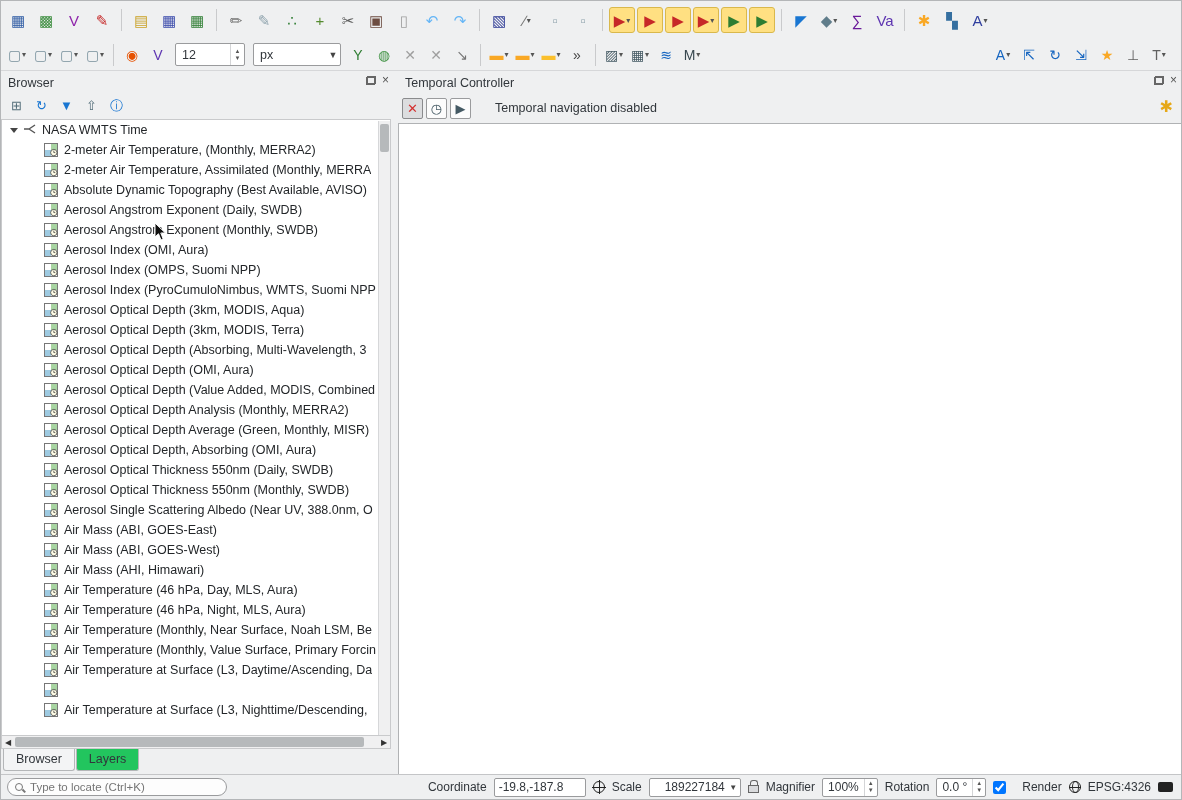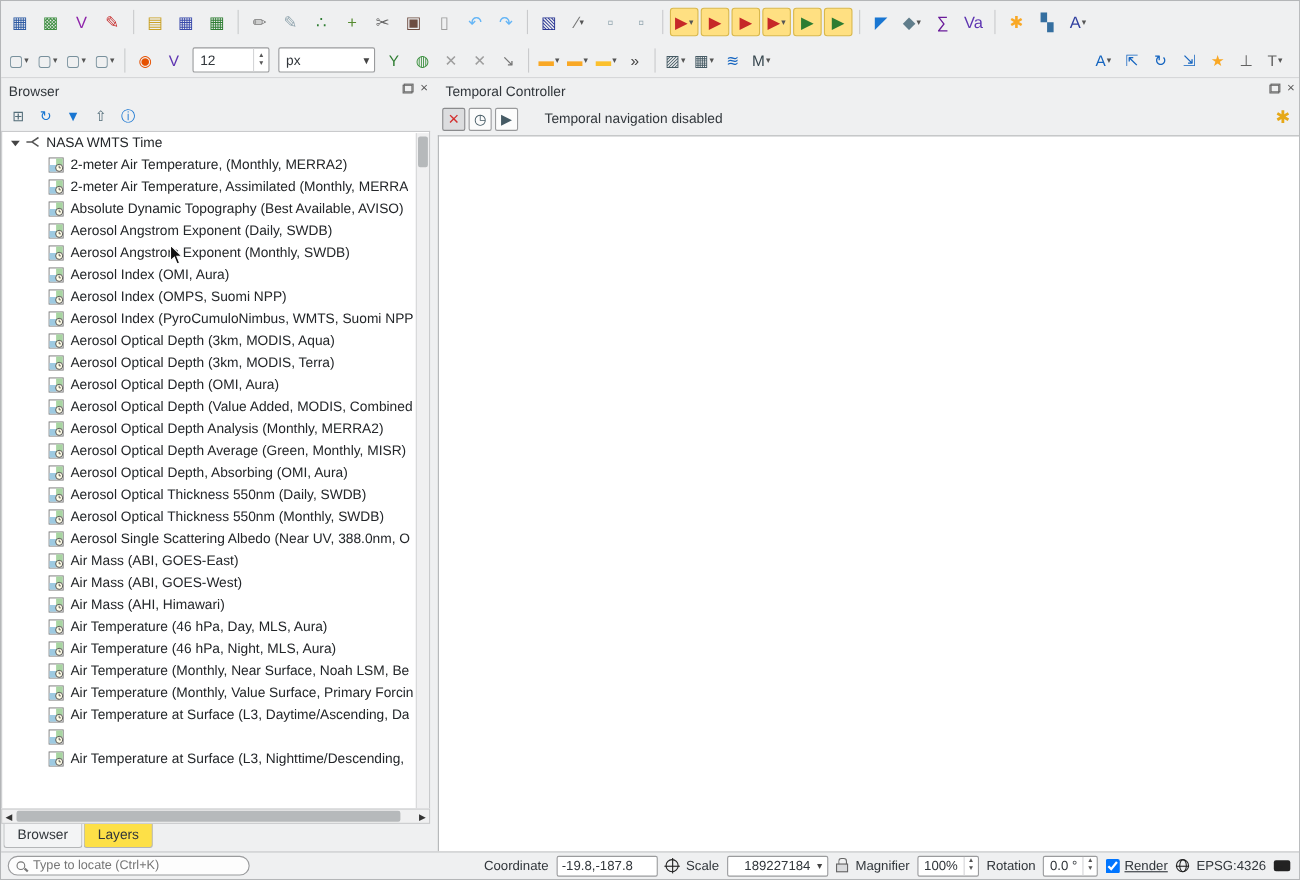--- a/index.html
+++ b/index.html
@@ -47,21 +47,21 @@
   .expander{width:0;height:0;border-left:4px solid transparent;border-right:4px solid transparent;
         border-top:5px solid #444;display:inline-block;}
   .tree-label{overflow:hidden;}
   .vscroll{position:absolute;top:1px;right:0;width:12px;bottom:0;background:#f0f0f1;border-left:1px solid #d6d7d9;}
   .vscroll .thumb{position:absolute;top:3px;left:1px;right:1px;height:28px;background:#b6b9bb;border-radius:2px;}
   .hscroll{position:absolute;left:0;right:2px;bottom:0;height:14px;background:#f0f0f1;border:1px solid #c9cacc;display:flex;align-items:center;}
   .hscroll .arr{width:12px;text-align:center;font-size:8px;color:#333;}
   .hscroll .thumb{flex:1;height:10px;margin:0 1px 0 1px;background:#b6b9bb;border-radius:2px;margin-right:14px;}
   .dock-tabs{position:absolute;top:748px;left:0;width:392px;height:26px;display:flex;align-items:flex-start;padding-left:2px;gap:1px;}
   .dock-tab{padding:3px 12px 4px 12px;font-size:12.5px;border:1px solid #b4b6b8;border-top:none;
-        background:#fde047;color:#31363b;border-radius:0 0 3px 3px;}
+        background:#22c55e;color:#31363b;border-radius:0 0 3px 3px;}
   .dock-tab.active{background:#f3f4f5;}
   
   .right-dock{position:absolute;left:397px;top:72px;right:0;height:50px;}
   .temporal-toolbar{position:absolute;top:22px;left:4px;right:0;height:26px;display:flex;align-items:center;gap:3px;}
   .t-btn{width:21px;height:21px;border:1px solid #9a9b9d;border-radius:2px;background:#fcfcfc;
         display:flex;align-items:center;justify-content:center;font-size:13px;}
   .t-btn.pressed{background:#dcdddf;border-color:#8a8b8d;}
   .temporal-status{margin-left:21px;font-size:12.5px;color:#31363b;}
   .temporal-settings{position:absolute;right:8px;top:2px;font-size:16px;}
   .canvas{position:absolute;left:397px;top:122px;right:0;bottom:25px;background:#ffffff;
@@ -88,21 +88,21 @@
   .crosshair::after{content:'';position:absolute;top:-2px;bottom:-2px;left:50%;width:1px;background:#222;}
   .padlock{position:relative;width:11px;height:8px;border:1px solid #666;background:#d9dadc;margin-top:4px;flex:none;}
   .padlock::before{content:'';position:absolute;width:6px;height:5px;border:1px solid #666;border-bottom:none;
         border-radius:3px 3px 0 0;top:-6px;left:1px;}
   .globe{position:relative;width:12px;height:12px;border:1.5px solid #222;border-radius:50%;flex:none;}
   .globe::before{content:'';position:absolute;left:50%;top:-1px;bottom:-1px;width:50%;margin-left:-25%;
         border:1px solid #222;border-radius:50%;}
   .globe::after{content:'';position:absolute;left:-1px;right:-1px;top:50%;height:1px;background:#222;}
   .bubble{position:relative;width:15px;height:10px;background:#222;border-radius:2px;flex:none;margin-right:2px;}
   .bubble::after{content:'';position:absolute;left:2px;bottom:-4px;border:4px solid transparent;border-top-color:#222;border-left-width:2px;}
-  .chk{display:flex;align-items:center;gap:4px;text-decoration:underline;}
+  .chk{display:flex;align-items:center;gap:16px;}
   .chk input{width:13px;height:13px;margin:0;}
   
   .cursor{position:absolute;left:153px;top:221px;pointer-events:none;z-index:50;}
 </style>
 </head>
 <body>
 
 <div class="app">
 
   <div class="toolbar" id="toolbar1">
@@ -487,20 +487,33 @@
               <svg width="14" height="14" viewBox="0 0 14 14">
                 <rect x="0.5" y="0.5" width="13" height="13" fill="#ffffff" stroke="#777"></rect>
                 <rect x="1" y="7" width="6" height="6" fill="#9ecae1"></rect>
                 <rect x="7" y="1" width="6" height="6" fill="#a8d5a2"></rect>
                 <circle cx="9.8" cy="9.6" r="3.2" fill="#fffde7" stroke="#444" stroke-width="0.8"></circle>
                 <line x1="9.8" y1="9.6" x2="9.8" y2="7.6" stroke="#444" stroke-width="0.8"></line>
                 <line x1="9.8" y1="9.6" x2="11.3" y2="9.6" stroke="#444" stroke-width="0.8"></line>
               </svg>
             </span>
             <span class="tree-label">Aerosol Optical Depth (3km, MODIS, Terra)</span>
+          </div>
+          <div class="tree-row item">
+            <span style="display:flex;">
+              <svg width="14" height="14" viewBox="0 0 14 14">
+                <rect x="0.5" y="0.5" width="13" height="13" fill="#ffffff" stroke="#777"></rect>
+                <rect x="1" y="7" width="6" height="6" fill="#9ecae1"></rect>
+                <rect x="7" y="1" width="6" height="6" fill="#a8d5a2"></rect>
+                <circle cx="9.8" cy="9.6" r="3.2" fill="#fffde7" stroke="#444" stroke-width="0.8"></circle>
+                <line x1="9.8" y1="9.6" x2="9.8" y2="7.6" stroke="#444" stroke-width="0.8"></line>
+                <line x1="9.8" y1="9.6" x2="11.3" y2="9.6" stroke="#444" stroke-width="0.8"></line>
+              </svg>
+            </span>
+            <span class="tree-label">Aerosol Optical Depth (Absorbing, Multi-Wavelength, 3</span>
           </div>
           <div class="tree-row item">
             <span style="display:flex;">
               <svg width="14" height="14" viewBox="0 0 14 14">
                 <rect x="0.5" y="0.5" width="13" height="13" fill="#ffffff" stroke="#777"></rect>
                 <rect x="1" y="7" width="6" height="6" fill="#9ecae1"></rect>
                 <rect x="7" y="1" width="6" height="6" fill="#a8d5a2"></rect>
                 <circle cx="9.8" cy="9.6" r="3.2" fill="#fffde7" stroke="#444" stroke-width="0.8"></circle>
                 <line x1="9.8" y1="9.6" x2="9.8" y2="7.6" stroke="#444" stroke-width="0.8"></line>
                 <line x1="9.8" y1="9.6" x2="11.3" y2="9.6" stroke="#444" stroke-width="0.8"></line>

